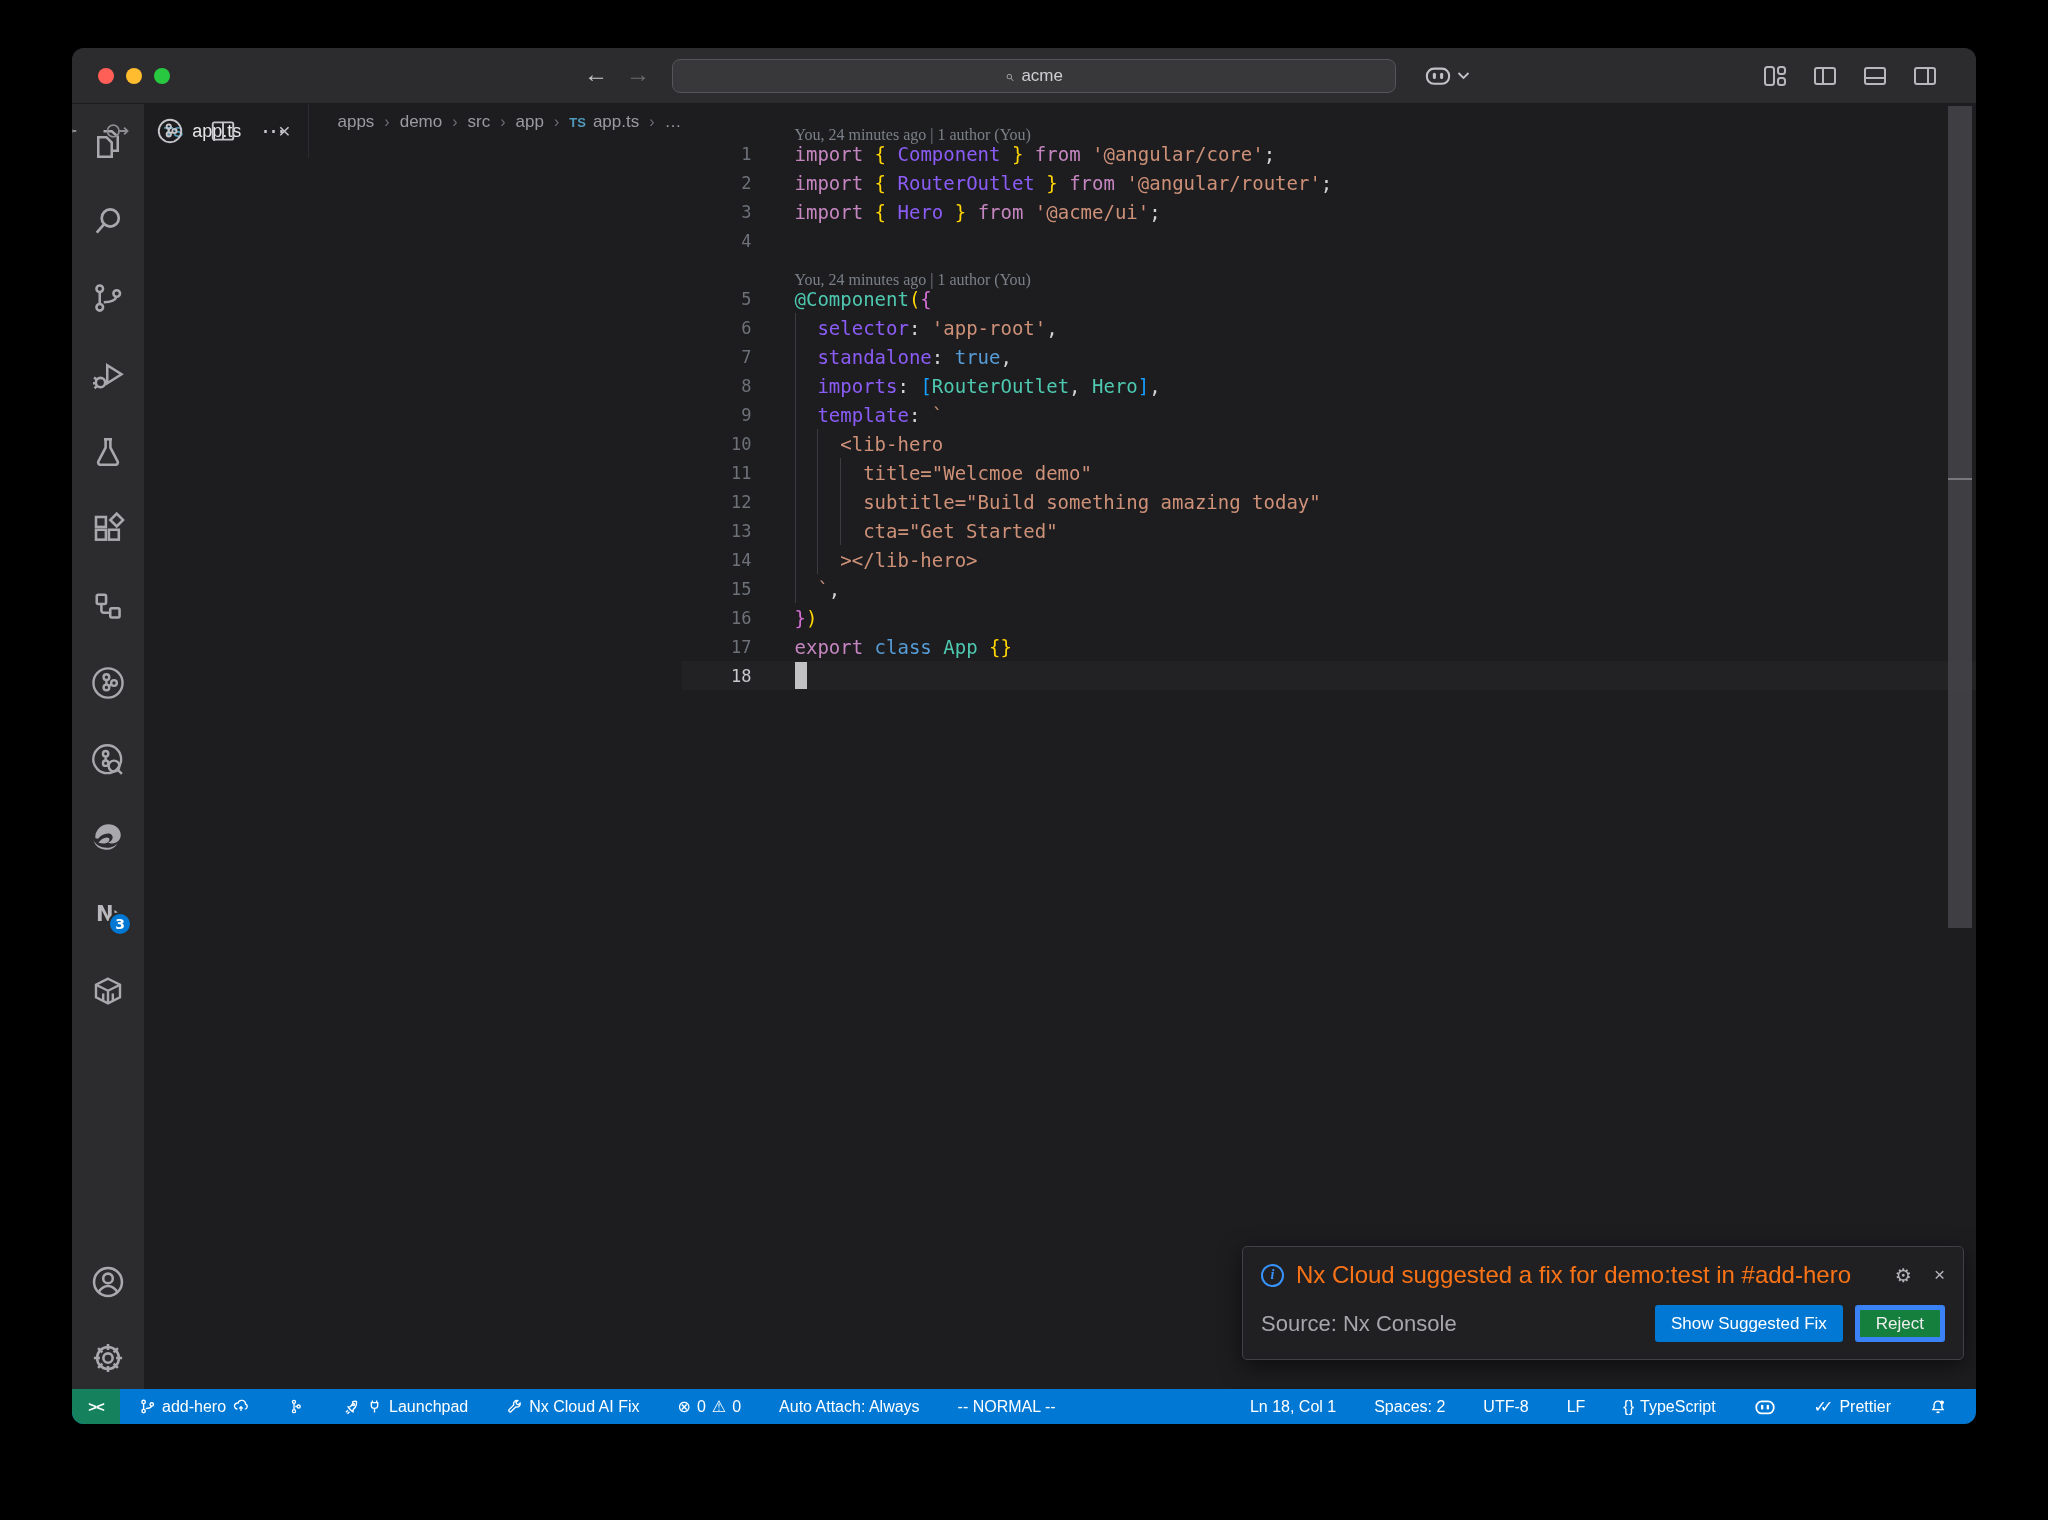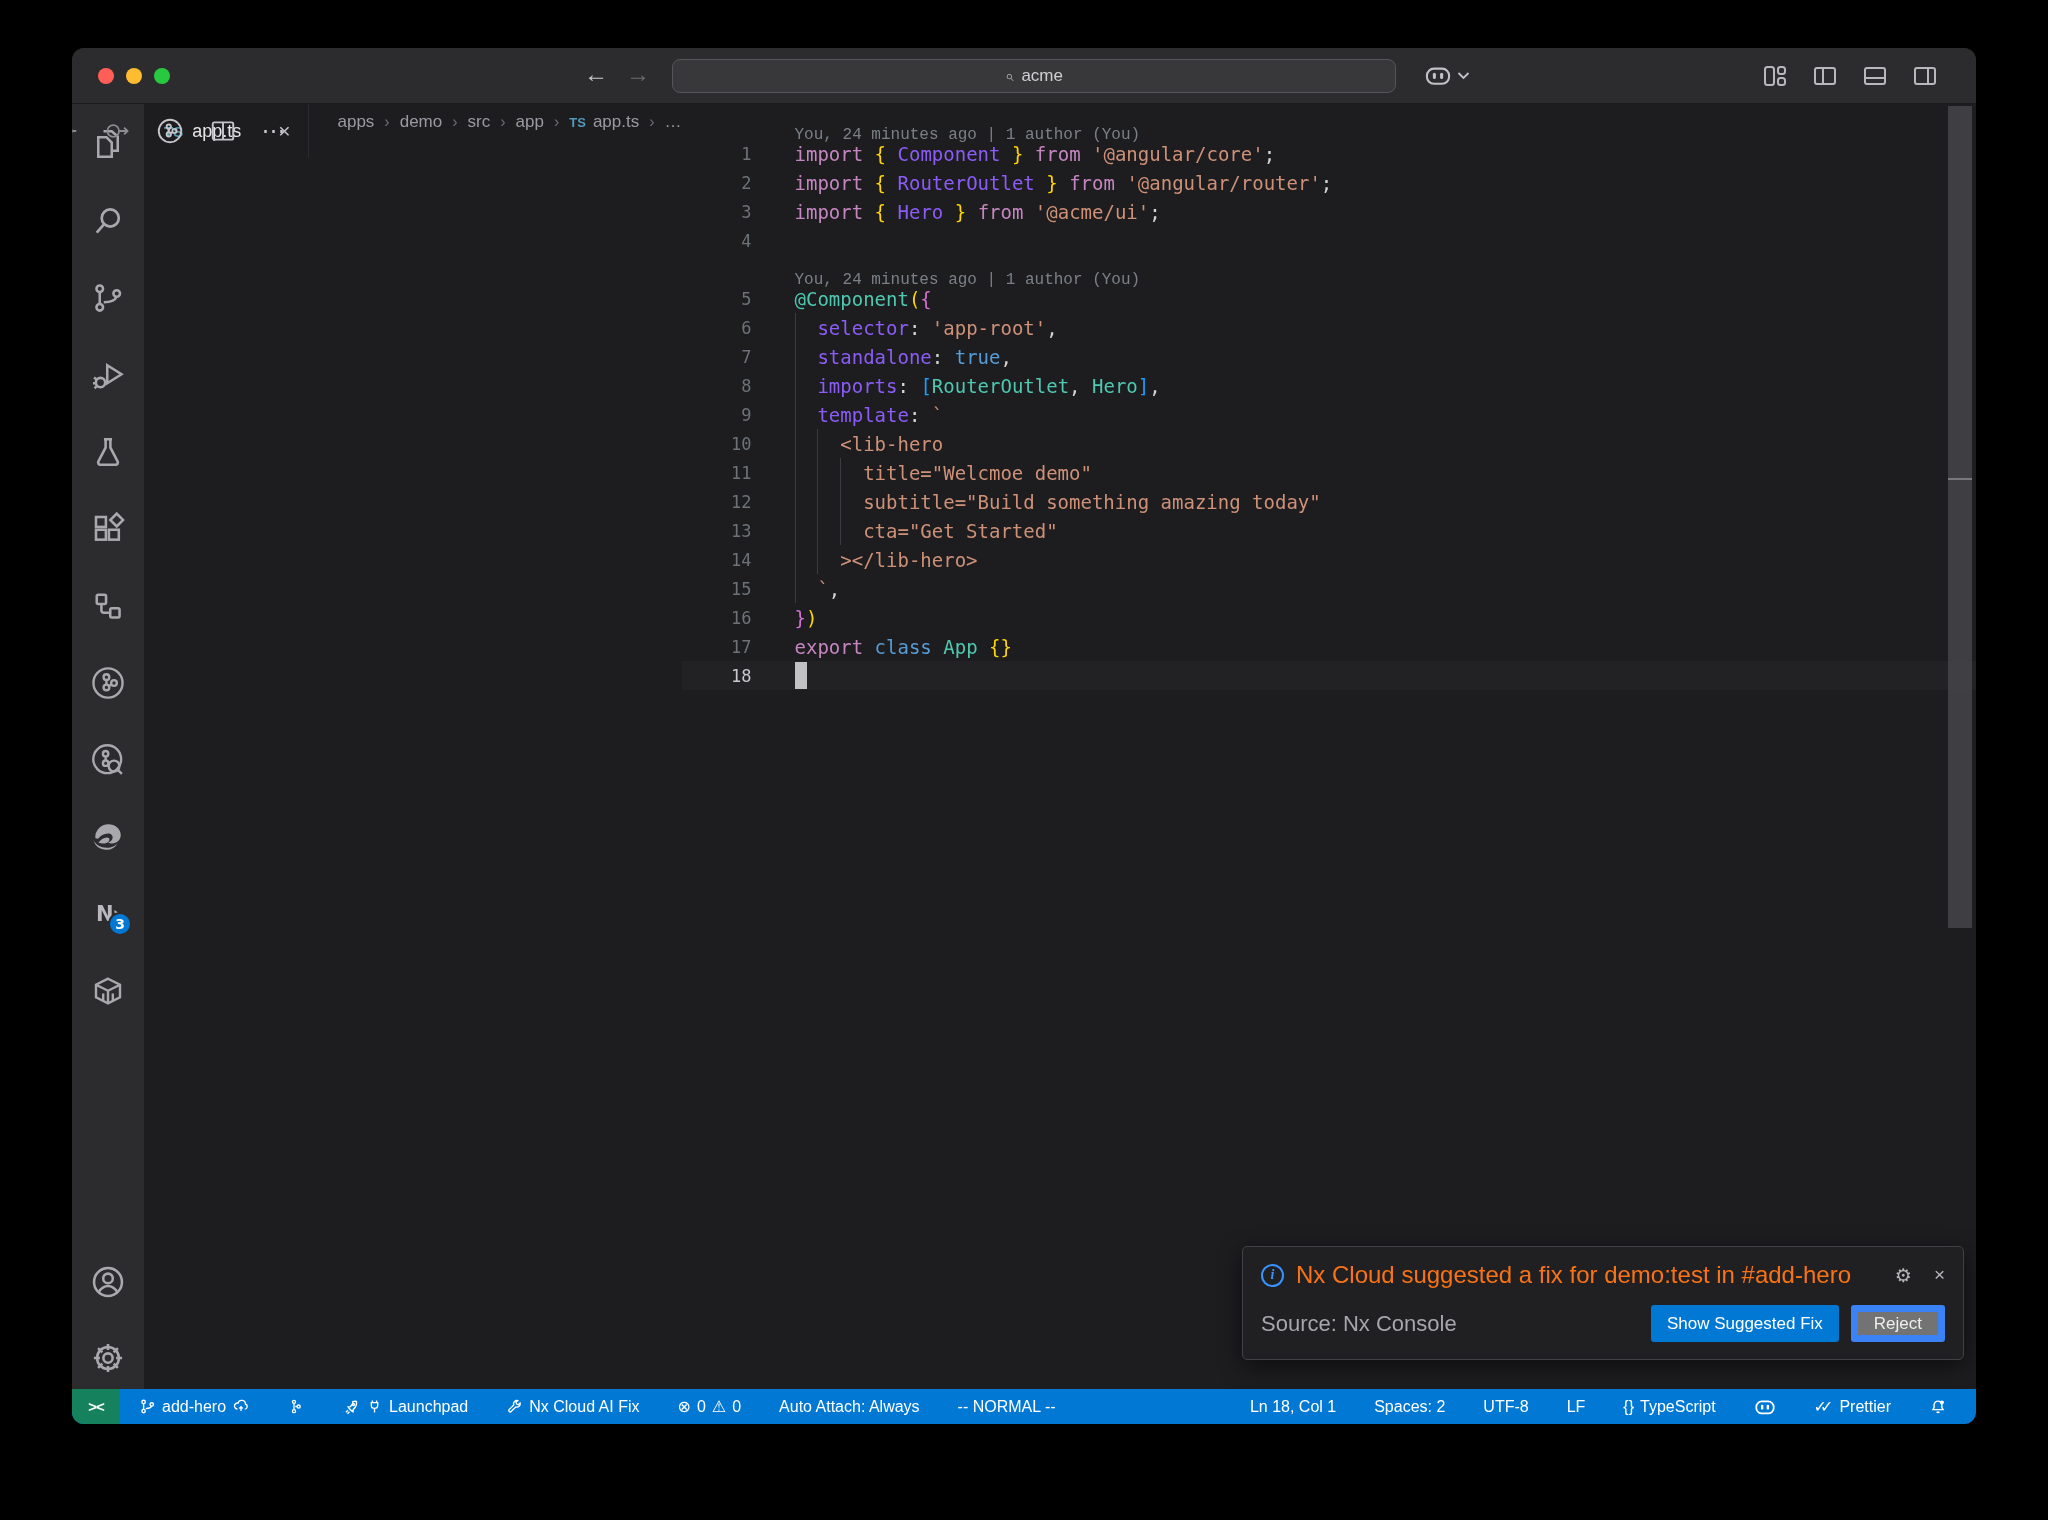--- a/index.html
+++ b/index.html
@@ -42,42 +42,42 @@
   .breadcrumbs { height:36px; display:flex; align-items:center; padding-left:28px; gap:10px; color:#9a9aa0; font-size:17px; background:#1d1d20;justify-content:center; }
   .crumb-sep { color:#6d6d73; font-size:16px; }
   .crumb-file { display:flex; align-items:center; gap:7px; }
   .crumb-file .ts-badge{ font-size:13px; }
 
   
   .code-wrap { position:relative; flex:1; background:#1d1d20; overflow:hidden; padding-top:6px; }
   .row { height:29px; display:flex; align-items:center; font-family:"DejaVu Sans Mono",monospace; font-size:19px; position:relative; }
   .gutter { width:70px; flex:none; text-align:right; color:#6d7178; font-size:17px; }
   .codetext { padding-left:43px; white-space:pre; }
-  .row.blame .codetext { font-family:Liberation Mono, monospace; font-size:16px; color:#7b8088;margin-top:20px; }
+  .row.blame .codetext { font-family:Liberation Serif, serif; font-size:16px; color:#7b8088;margin-top:20px; }
   .row.active .gutter{ color:#c8c8cc; }
   .row.active{ background:rgba(255,255,255,.025); }
   .tk { white-space:pre; }
   .tk.k{color:#C586C0}.tk.p{color:#D4D4D4}.tk.v{color:#8b5cf6}.tk.t{color:#4EC9B0}
   .tk.s{color:#CE9178}.tk.b{color:#569CD6}.tk.bg{color:#FFD602}.tk.bp{color:#D670D6}.tk.bb{color:#179FFF}
   .vim-cursor{ display:inline-block; width:12px; height:27px; background:#c2c2c4; vertical-align:middle; }
   .guide { position:absolute; width:1px; background:#3b3b40; }
   .scrollbar-thumb{ position:absolute; right:4px; top:2px; width:24px; height:822px; background:#45454a; opacity:.85; }
   .scroll-marker{ position:absolute; left:0; top:372px; width:100%; height:2px; background:#8a8a8e; }
 
   
   .toast { position:absolute; right:12px; bottom:29px; width:722px; height:114px; background:#202023; border:1px solid #404045; border-radius:5px; box-shadow:0 6px 22px rgba(0,0,0,.55); padding:14px 18px 12px 18px; }
   .toast-head{ display:flex; align-items:center; gap:12px; }
   .info-icon{ width:23px; height:23px; border:2px solid #3794ff; border-radius:50%; color:#3794ff; font-size:14px; font-weight:700; display:flex; align-items:center; justify-content:center; font-family:"Liberation Serif",serif; font-style:italic; flex:none;}
   .toast-title{ color:#f97316; font-size:24px; flex:1; }
   .toast-gear,.toast-close{ color:#b5b5b9; font-size:19px; margin-left:10px; }
   .toast-row2{ margin-top:16px; display:flex; align-items:center; }
   .toast-source{ color:#a6a6ab; font-size:22px; flex:1; }
   .btn{ height:37px; display:flex; align-items:center; padding:0 16px; font-size:17px; border-radius:3px; margin-left:12px; }
   .btn.primary{ background:#0078d4; color:#fff; }
-  .btn.secondary{ background:#737373; color:#eee; border:7px solid #3b82f6; }
+  .btn.secondary{ background:#15803d; color:#eee; border:5px solid #3b82f6; }
 
   
   .statusbar { height:35px; background:#0078d4; display:flex; align-items:center; color:#fff; font-size:16px; }
   .sb-item { display:flex; align-items:center; gap:6px; padding:0 19px; height:100%; }
   .sb-item svg{ display:block; }
   .sb-remote{ background:#16825d; width:48px; justify-content:center; font-weight:700; font-size:15px; letter-spacing:-1px; padding:0; }
   .sb-right{ margin-left:auto; display:flex; height:100%; align-items:center; padding-right:10px; }
   .sb-uni{ font-size:16px; }
   .prettier-checks{ letter-spacing:-7px; font-size:16px; margin-right:7px; }
 </style>

